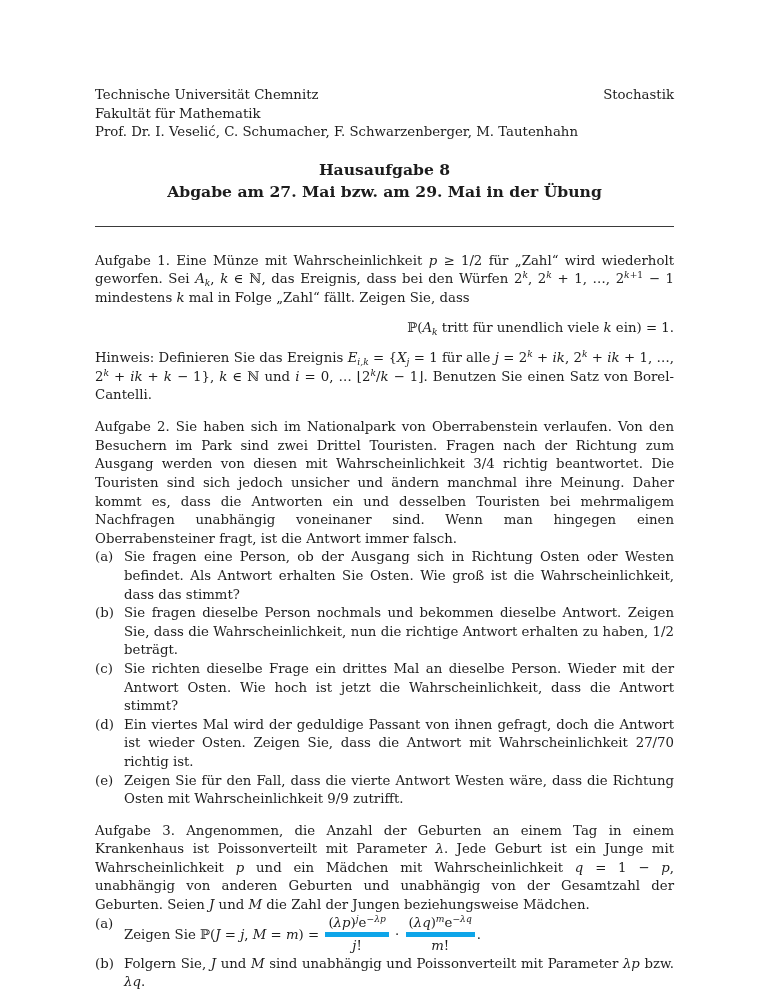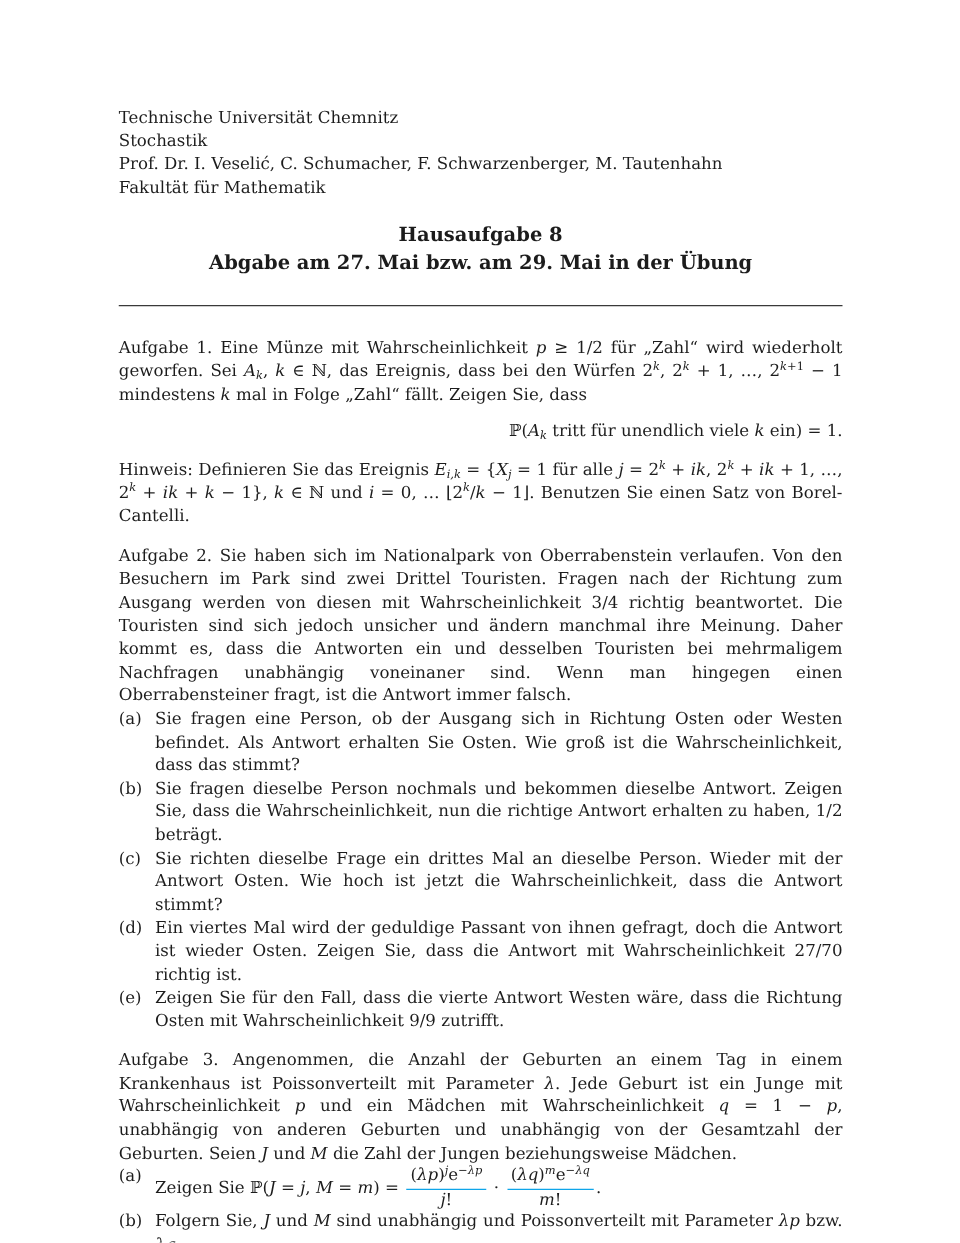--- a/index.html
+++ b/index.html
@@ -9,54 +9,54 @@
     height: 994px;
     margin: 0 auto;
     background: #ffffff;
     color: #1c1c1c;
     font-family: "DejaVu Serif", "Liberation Serif", "DejaVu Sans", serif;
     font-size: 13.3px;
     line-height: 18.6px;
     box-sizing: border-box;
     padding: 86px 94px 0 95px;
   }
-  .hdr-row { display: flex; justify-content: space-between; flex-direction: column; }
+  .hdr-row { display: flex; justify-content: space-between; }
   .hdr-line { display: block; }
   .title-block { text-align: center; margin-top: 17px; font-weight: bold; font-size: 15.6px; line-height: 22px; }
   .rule { border: none; border-top: 1px solid #3a3a3a; margin: 23px 0 0 0; }
   .prob { margin-top: 25px; }
   .prob + .prob { margin-top: 13px; }
   .para { text-align: justify; margin: 0; }
   .bold { font-weight: normal; }
   .display-math { text-align: right; margin: 11px 0 12px 0; }
   .hint { text-align: justify; margin-top: 12px; }
   .items { margin: 0; }
   .item { display: flex; align-items: flex-start; }
   .item-marker { flex: 0 0 29px; }
   .item-text { flex: 1 1 auto; text-align: justify; }
   sup, sub { font-size: 69%; line-height: 0; }
   sup { vertical-align: 0.55em; }
   sub { vertical-align: -0.28em; }
   i { font-style: italic; }
   .frac { display: inline-block; vertical-align: middle; text-align: center; line-height: 1.25; margin: 0 2px; }
-  .frac .fn { display: block; border-bottom: 1px solid #0ea5e9; padding: 0 3px 1px 3px; text-align: center; }
+  .frac .fn { display: block; border-bottom: 5px solid #0ea5e9; padding: 0 3px 1px 3px; text-align: center; }
   .frac .fd { display: block; padding-top: 1px; }
 </style>
 </head>
 <body>
 
 <div class="page">
 
   <div>
     <div class="hdr-row">
       <span class="hdr-line">Technische Universität Chemnitz</span>
       <span class="hdr-line">Stochastik</span>
     </div>
+    <span class="hdr-line">Fakultät für Mathematik</span>
     <span class="hdr-line">Prof. Dr. I. Veselić, C. Schumacher, F. Schwarzenberger, M. Tautenhahn</span>
-    <span class="hdr-line">Fakultät für Mathematik</span>
   </div>
 
   <div class="title-block">
     <div>Hausaufgabe 8</div>
     <div>Abgabe am 27. Mai bzw. am 29. Mai in der Übung</div>
   </div>
 
   <hr class="rule">
 
   <div class="prob">

